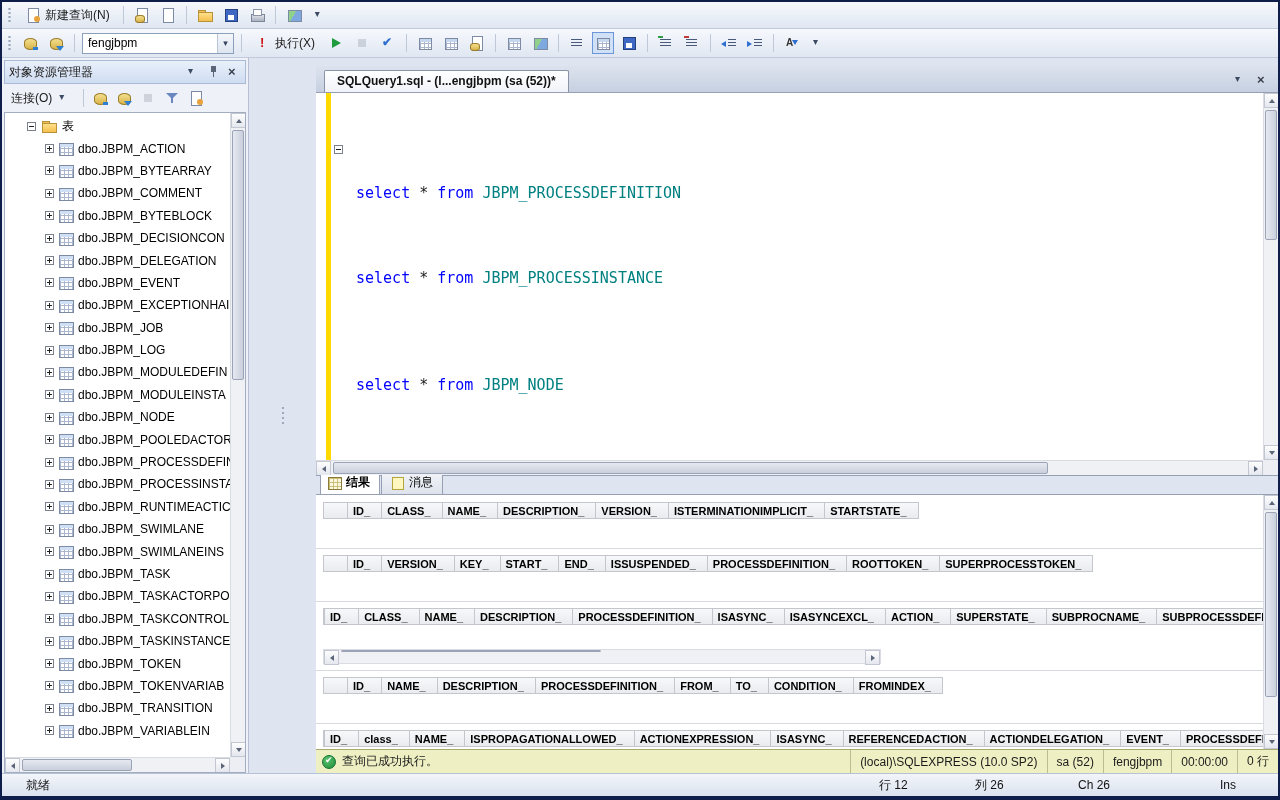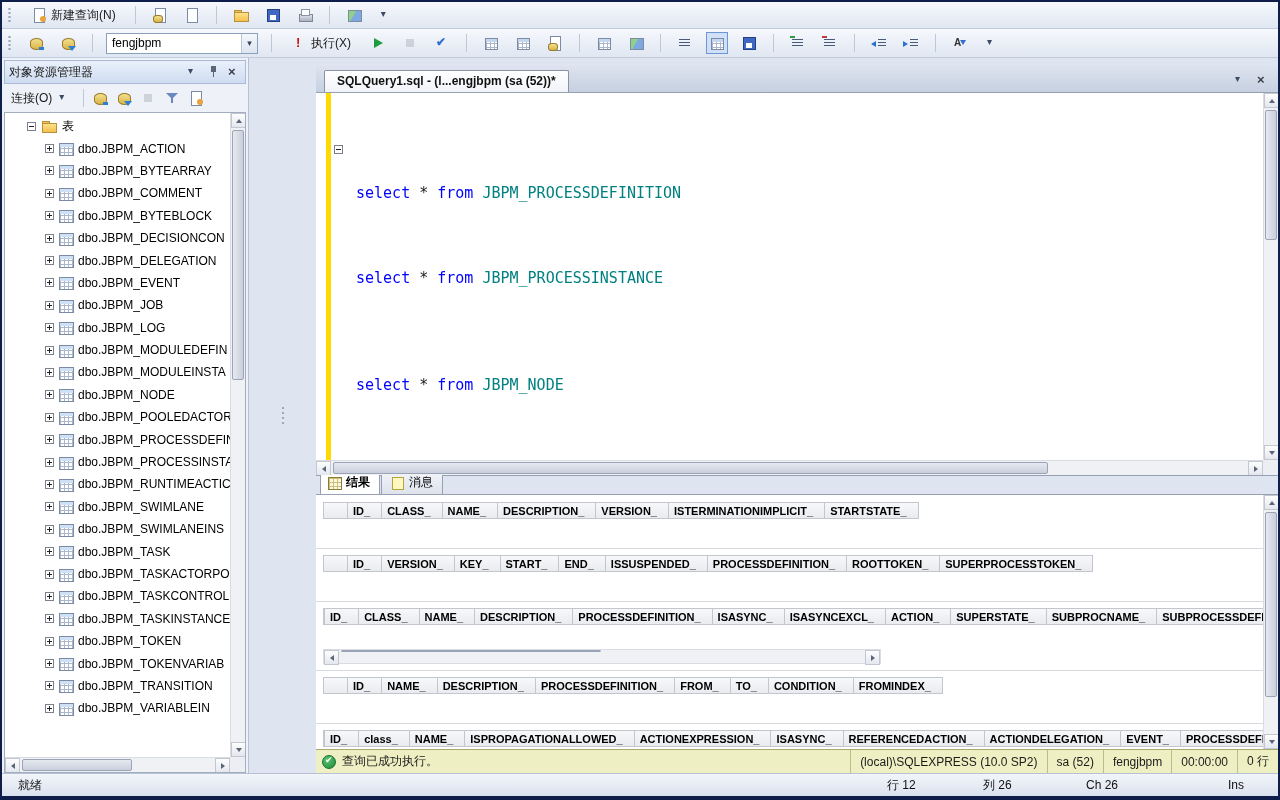--- a/index.html
+++ b/index.html
@@ -5,21 +5,21 @@
   * { margin:0; padding:0; box-sizing:border-box; }
   html,body { width:1280px; height:800px; overflow:hidden;
     font-family:"Liberation Sans", sans-serif; }
 
   #window { width:1280px; height:800px; background:#0f1d4a;
     padding:2px 2px 4px 2px; display:flex; flex-direction:column; }
   .chrome { flex:1; min-height:0; display:flex; flex-direction:column;
     background:#dfe5f0; }
 
   
-  .tb { display:flex; align-items:center; gap:10px; padding:0 4px;
+  .tb { display:flex; align-items:center; gap:4px; padding:0 4px;
     background:linear-gradient(#f6f8fc,#e0e7f2);
     border-bottom:1px solid #c2cbdb; }
   .tb1 { height:27px; }
   .tb2 { height:29px; }
   .grip { width:5px; height:16px; margin:0 3px 0 1px;
     background-image:radial-gradient(circle,#9aa6ba 1px,transparent 1.3px);
     background-size:5px 4px; }
   .sep { width:1px; height:18px; background:#bfc8d7; margin:0 3px; flex:none; }
   .tbtn { display:flex; align-items:center; gap:4px; padding:2px 5px;
     border:1px solid transparent; background:transparent; font-size:12px;
@@ -250,21 +250,21 @@
     background:radial-gradient(circle at 35% 30%,#5cc26e,#1e8f3a);
     border:1px solid #157031; }
   .okc::after { content:"✔"; position:absolute; left:2px; top:-1px; color:#fff;
     font-size:9px; }
   .qseg { height:100%; display:flex; align-items:center; padding:0 9px;
     border-left:1px solid #b9bd90; white-space:nowrap; }
 
   
   .statusbar { height:23px; background:linear-gradient(#f2f5fa,#dbe2ee);
     border-top:1px solid #b7c1d4; display:flex; align-items:center;
-    font-size:12px; color:#111; padding:0 16px; }
+    font-size:12px; color:#111; padding:0 24px; }
   .sseg { white-space:nowrap; }
   .sseg.w1 { width:96px; } .sseg.w2 { width:103px; } .sseg.w3 { width:142px; }
   .sseg.w4 { width:34px; }
 </style>
 </head>
 <body>
 
 <div id="window">
  <div class="chrome">
 
@@ -453,20 +453,25 @@
                 <span class="ic-table"></span>
                 <span class="tlabel">dbo.JBPM_DELEGATION</span>
               </div>
 
               <div class="trow indent">
                 <span class="exp plus"></span>
                 <span class="ic-table"></span>
                 <span class="tlabel">dbo.JBPM_EVENT</span>
               </div>
 
+              <div class="trow indent">
+                <span class="exp plus"></span>
+                <span class="ic-table"></span>
+                <span class="tlabel">dbo.JBPM_EXCEPTIONHAI</span>
+              </div>
 
               <div class="trow indent">
                 <span class="exp plus"></span>
                 <span class="ic-table"></span>
                 <span class="tlabel">dbo.JBPM_JOB</span>
               </div>
 
               <div class="trow indent">
                 <span class="exp plus"></span>
                 <span class="ic-table"></span>

